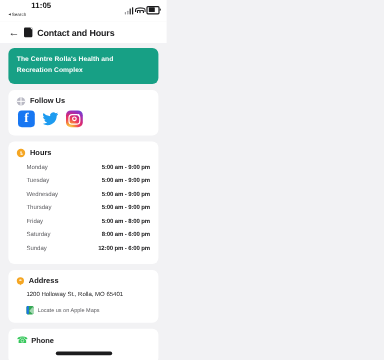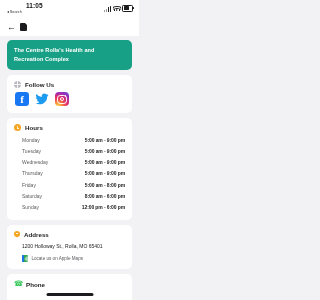--- a/index.html
+++ b/index.html
@@ -120,20 +120,21 @@
         </span>
       <span class="batt">
           <i></i>
         </span>
     </div>
   </div>
 
   <div class="navbar">
     <div class="nav-back">←</div>
     <div class="doc-icon"></div>
+    <div class="nav-title">Contact and Hours</div>
   </div>
 
   <div class="scroll">
 
     <div class="banner">
       <div class="banner-text">The Centre Rolla's Health and Recreation Complex</div>
     </div>
 
     <div class="card">
       <div class="card-head">

